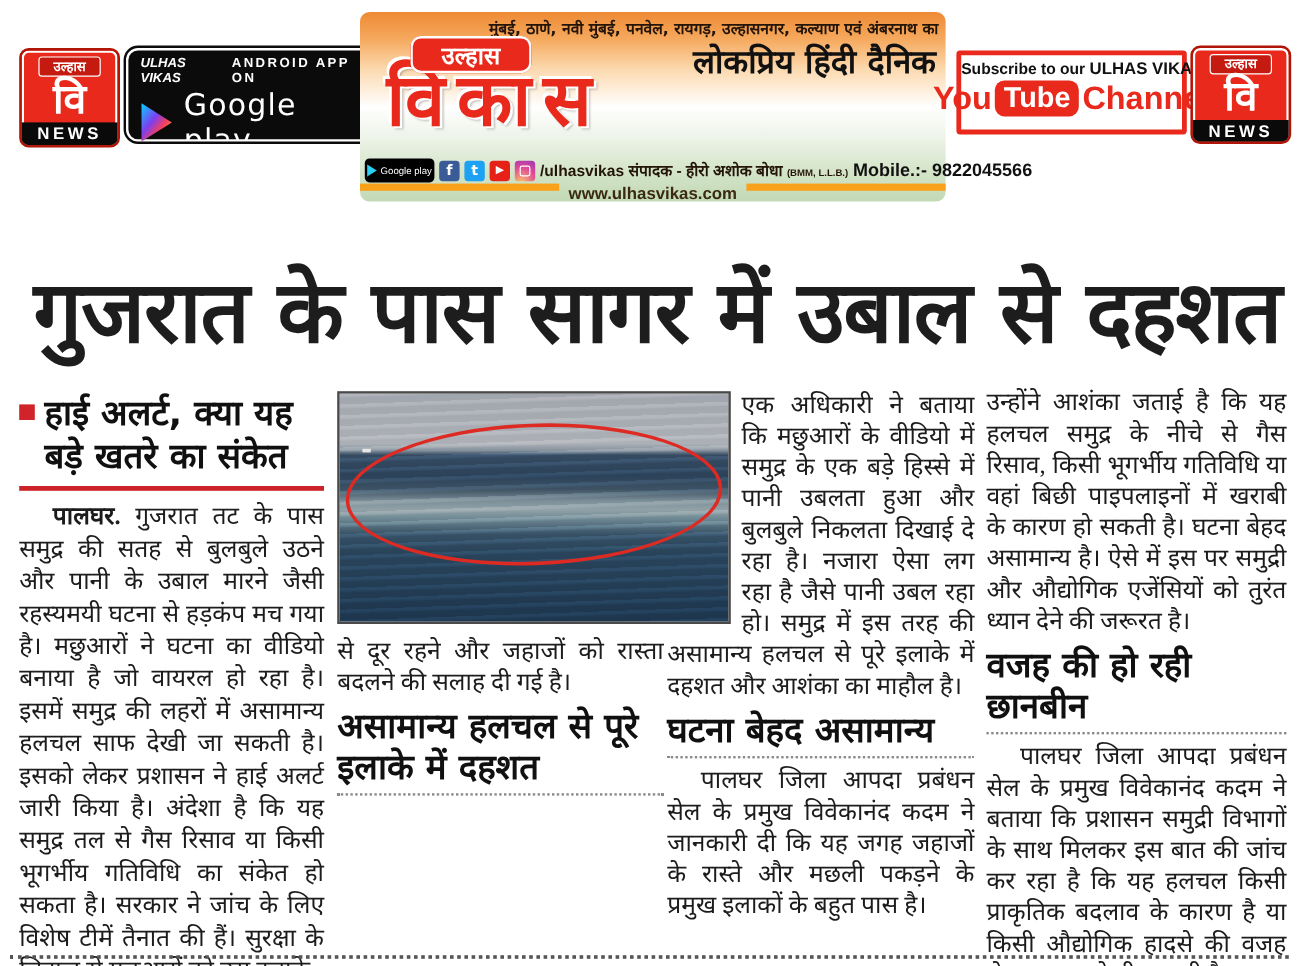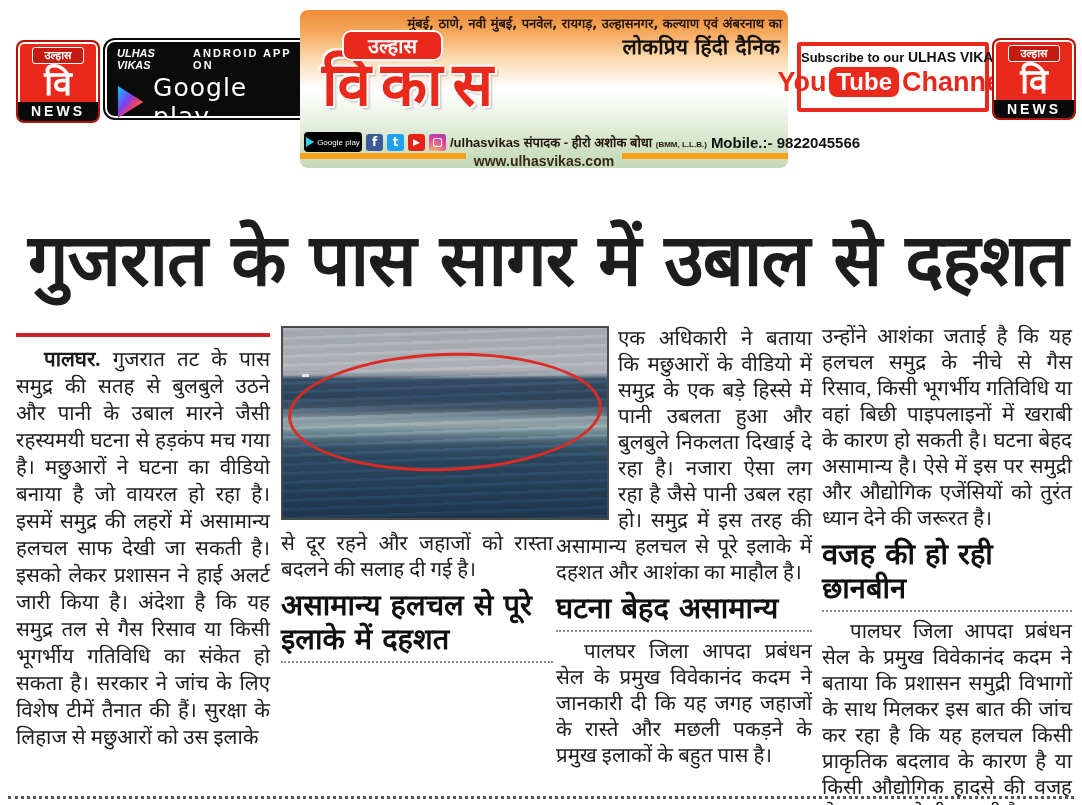--- a/index.html
+++ b/index.html
@@ -43,21 +43,21 @@
   .install { font-size:12px; font-weight:bold; margin-left:42px; margin-top:-3px; }
 
   
   .masthead {
     position:absolute; left:300px; top:10px; width:488px; height:158px; border-radius:8px;
     background:linear-gradient(180deg,#ee8a35 0%,#f5a85c 14%,#fcd9ae 30%,#ffffff 50%,#eef4e9 66%,#d4e4c8 84%,#c2d9b6 100%);
   }
   .coverage { position:absolute; top:4px; right:6px; font-family:"DejaVu Sans",sans-serif;
     font-size:13px; font-weight:bold; color:#23150a; }
   .tagline  { position:absolute; top:22px; right:8px; font-family:"DejaVu Sans",sans-serif;
-    font-size:21px; font-weight:bold; color:#111; }
+    font-size:27px; font-weight:bold; color:#111; }
   .mast-ulhas {
     position:absolute; left:42px; top:20px; background:#e8291c; color:#fff;
     border-radius:9px; box-shadow: inset 0 0 0 2px #fff; padding:2px 26px;
     font-size:20px; font-weight:bold; font-family:"DejaVu Sans",sans-serif;
   }
   .mast-vikas {
     position:absolute; left:22px; top:24px; width:470px; color:#e8291c;
     font-size:60px; line-height:100px; font-weight:bold; letter-spacing:10px;
     font-family:"DejaVu Sans",sans-serif; white-space:nowrap;
     text-shadow:2px 2px 0 #ffffff, -2px -2px 0 #ffffff, 3px 3px 2px rgba(0,0,0,.25);
@@ -241,20 +241,24 @@
       <div class="vi-top">उल्हास</div>
       <div class="vi-letter">वि</div>
       <div class="vi-news">NEWS</div>
     </div>
   </div>
 
 
   <div class="headline">गुजरात के पास सागर में उबाल से दहशत</div>
 
   <div class="col col1">
+    <div class="kicker-row">
+      <span class="red-sq"></span>
+      <div class="kicker">हाई अलर्ट, क्या यह बड़े खतरे का संकेत</div>
+    </div>
     <div class="red-rule"></div>
     <p class="indent"><span class="lead">पालघर.</span><span> गुजरात तट के पास समुद्र की सतह से बुलबुले उठने और पानी के उबाल मारने जैसी रहस्यमयी घटना से हड़कंप मच गया है। मछुआरों ने घटना का वीडियो बनाया है जो वायरल हो रहा है। इसमें समुद्र की लहरों में असामान्य हलचल साफ देखी जा सकती है। इसको लेकर प्रशासन ने हाई अलर्ट जारी किया है। अंदेशा है कि यह समुद्र तल से गैस रिसाव या किसी भूगर्भीय गतिविधि का संकेत हो सकता है। सरकार ने जांच के लिए विशेष टीमें तैनात की हैं। सुरक्षा के लिहाज से मछुआरों को उस इलाके</span></p>
   </div>
 
   <div class="photo">
     <div class="waves"></div>
     <div class="ship"></div>
     <div class="ellipse"></div>
   </div>
 

